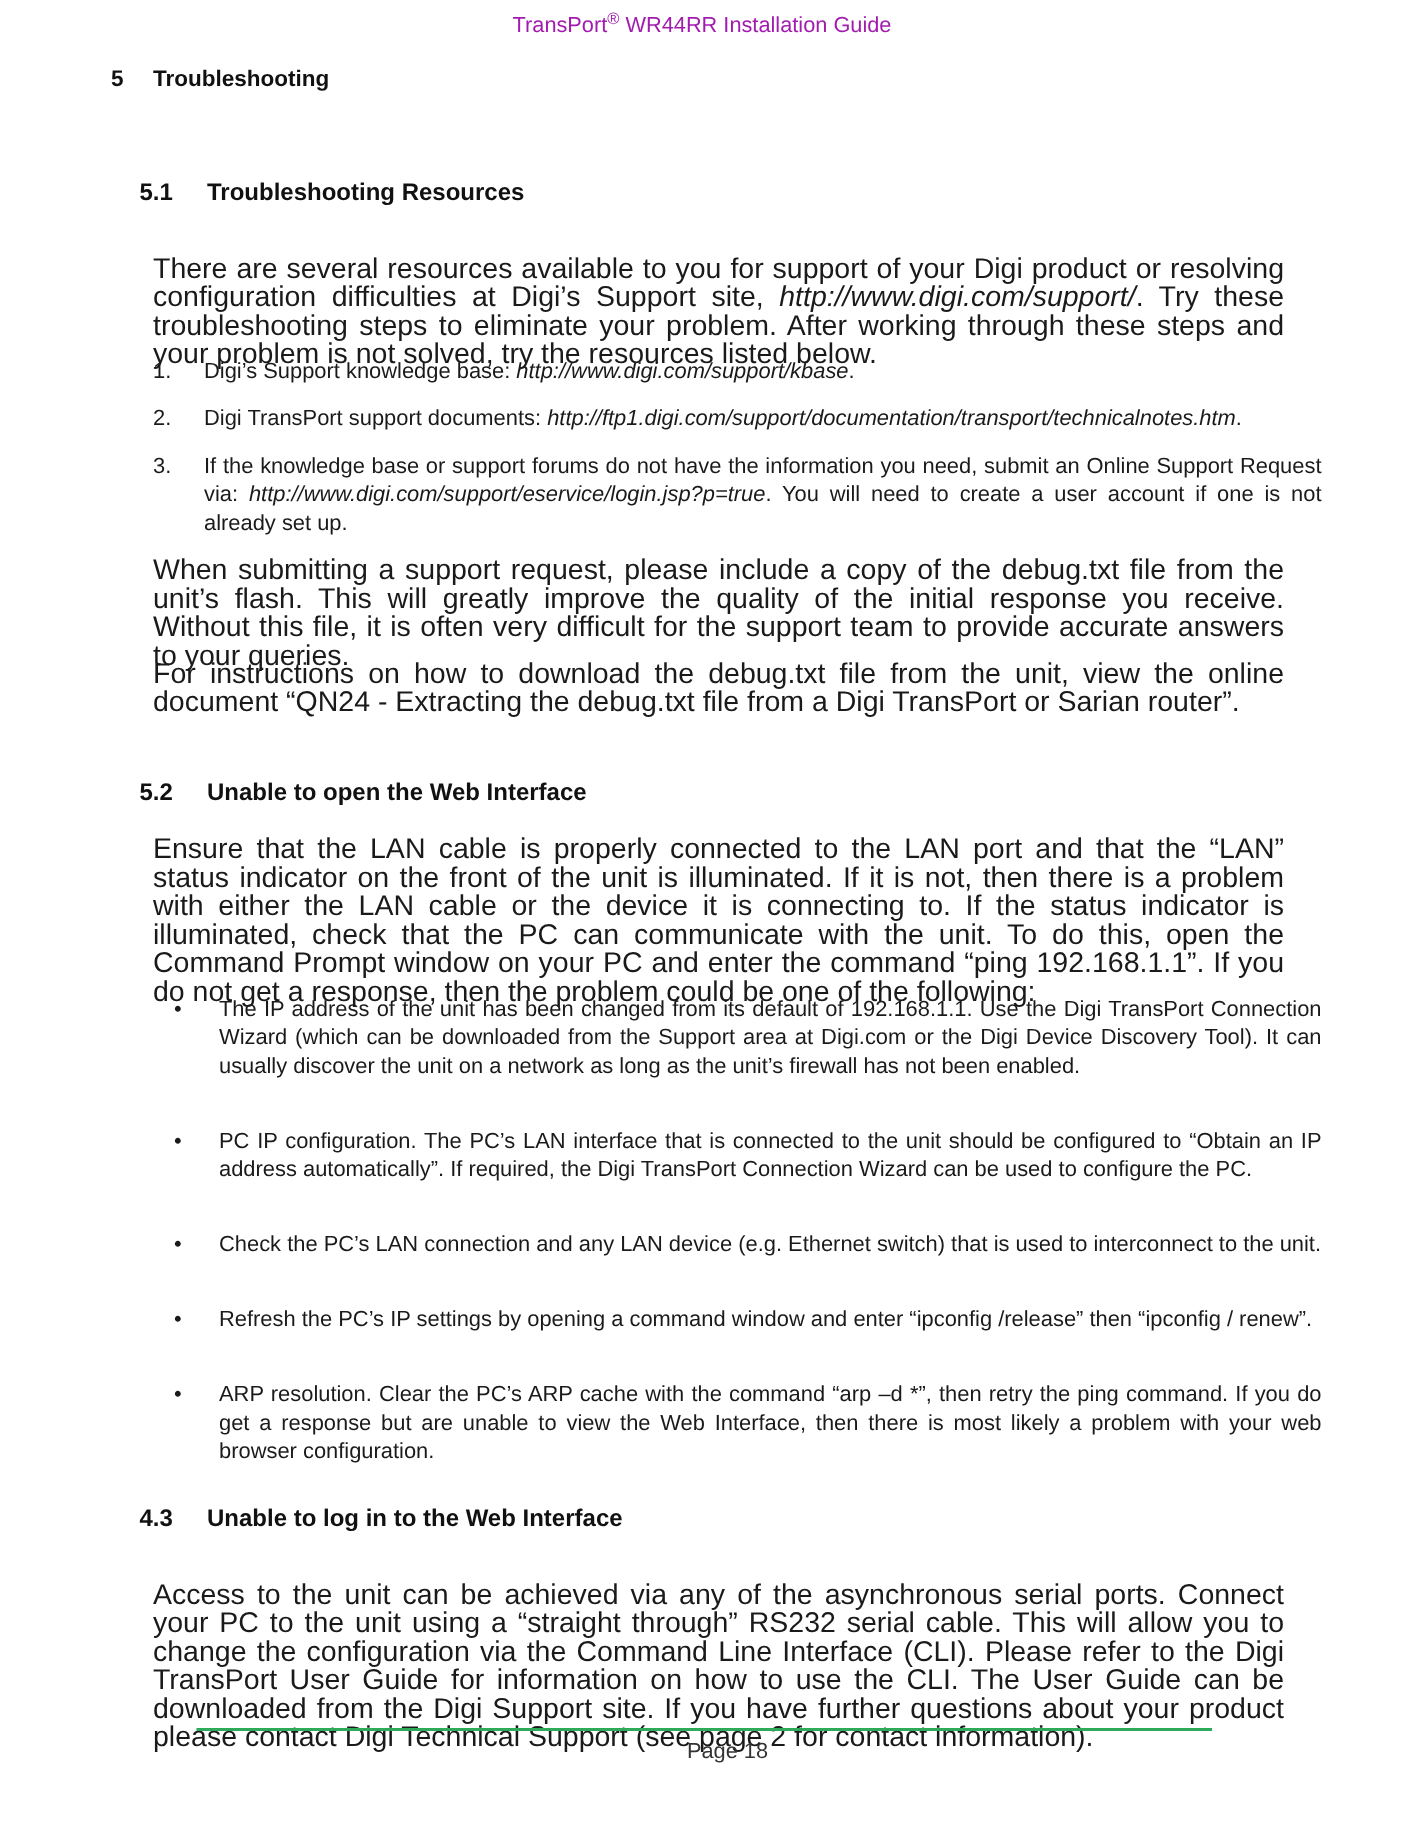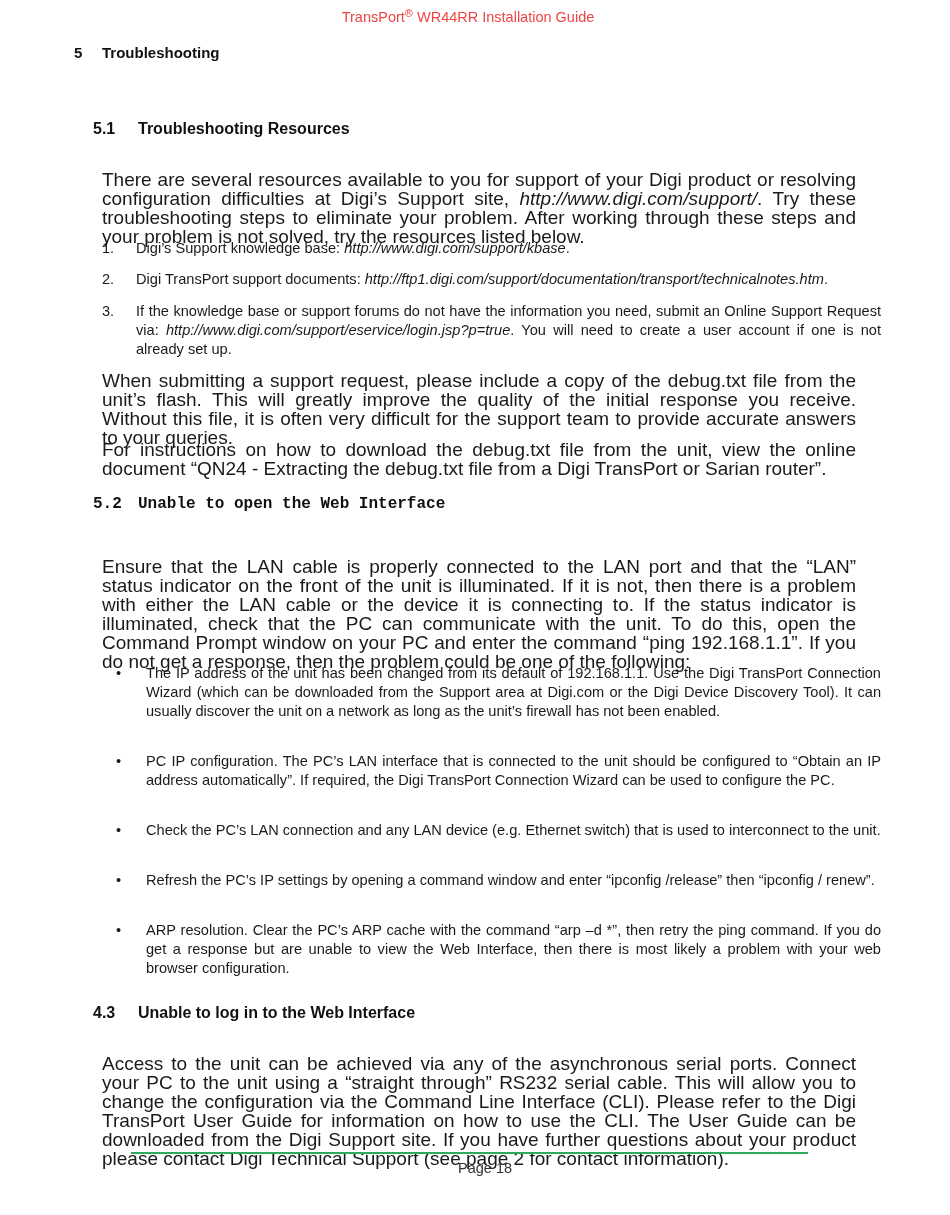--- a/index.html
+++ b/index.html
@@ -15,21 +15,21 @@
       font-family: "Liberation Sans", "DejaVu Sans", sans-serif;
       color: #1a1a1a;
     }
     .page-header {
       position: absolute;
       top: 9px;
       left: 0;
       width: 936px;
       text-align: center;
       font-size: 14.5px;
-      color: #ef4444;
+      color: #a21caf;
     }
     .page-header sup {
       font-size: 11px;
       vertical-align: 5px;
       line-height: 0;
     }
     .h1 {
       position: absolute;
       left: 74px;
       top: 44px;
@@ -144,21 +144,21 @@
 
 <div class="list-item" style="top:302px;">
   <span class="marker">3.</span>
   <span class="body"><span>If the knowledge base or support forums do not have the information you need, submit an Online Support Request via: </span><i>http://www.digi.com/support/eservice/login.jsp?p=true</i><span>. You will need to create a user account if one is not already set up.</span></span>
 </div>
 
 <p class="para" style="top:371px;">When submitting a support request, please include a copy of the debug.txt file from the unit’s flash. This will greatly improve the quality of the initial response you receive. Without this file, it is often very difficult for the support team to provide accurate answers to your queries.</p>
 
 <p class="para" style="top:440px;">For instructions on how to download the debug.txt file from the unit, view the online document “QN24 - Extracting the debug.txt file from a Digi TransPort or Sarian router”.</p>
 
-<h2 class="h2" style="top:495px;font-family:Liberation Mono, monospace;">
+<h2 class="h2" style="top:520px;">
   <span class="num">5.2</span><span>Unable to open the Web Interface</span>
 </h2>
 
 <p class="para" style="top:557px;">Ensure that the LAN cable is properly connected to the LAN port and that the “LAN” status indicator on the front of the unit is illuminated. If it is not, then there is a problem with either the LAN cable or the device it is connecting to. If the status indicator is illuminated, check that the PC can communicate with the unit. To do this, open the Command Prompt window on your PC and enter the command “ping 192.168.1.1”. If you do not get a response, then the problem could be one of the following:</p>
 
 <div class="bullet-item" style="top:664px;">
   <span class="marker">•</span>
   <span class="body">The IP address of the unit has been changed from its default of 192.168.1.1. Use the Digi TransPort Connection Wizard (which can be downloaded from the Support area at Digi.com or the Digi Device Discovery Tool). It can usually discover the unit on a network as long as the unit’s firewall has not been enabled.</span>
 </div>
 

